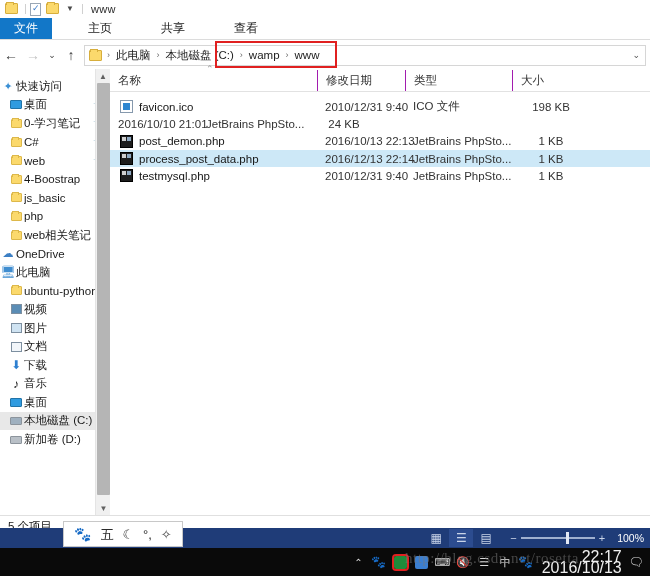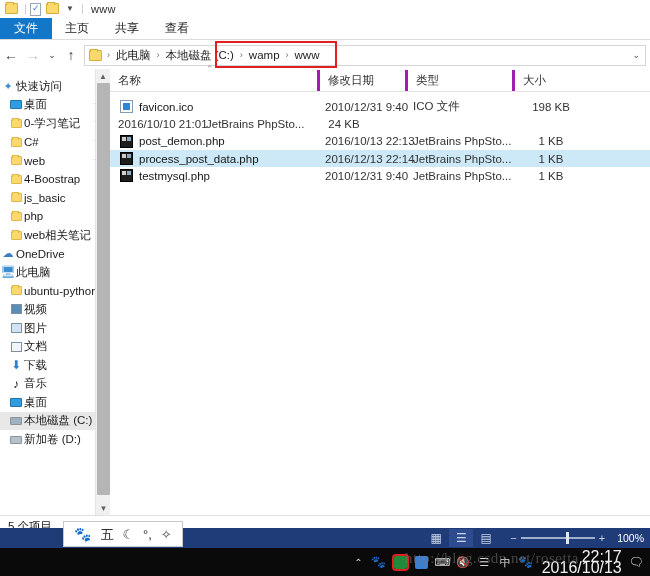--- a/index.html
+++ b/index.html
@@ -35,21 +35,21 @@
     content: "✓"; position: absolute; left: 1px; top: -2px;
     font-size: 9px; color: #3b7ac6; line-height: 13px;
   }
   .qat-chevron { font-size: 8px; color: #4a4a4a; margin: 0 4px; line-height: 1; }
   .title-text { font-size: 11px; color: #2b2b2b; margin-left: 4px; letter-spacing: .3px; }
 
   
   .ribbon {
     position: absolute; left: 0; top: 18px; width: 650px; height: 22px;
     background: #ffffff; border-bottom: 1px solid #dcdcdc;
-    display: flex; align-items: stretch;
+    display: flex; align-items: stretch; gap: 23px;
   }
   .tab {
     font-size: 12px; color: #1a1a1a; padding: 0 13px;
     display: flex; align-items: center; cursor: default; white-space: nowrap;
   }
   .tab.file { background: #1277c8; color: #ffffff; padding: 0 14px; }
 
   
   .addrzone {
     position: absolute; left: 0; top: 41px; width: 650px; height: 28px;
@@ -152,21 +152,21 @@
   .ns-arrow.bottom { position: absolute; bottom: 0; left: 0; width: 15px; }
 
   
   .filepane { flex: 1; height: 446px; position: relative; background: #fff; }
   .colhead {
     height: 23px; display: flex; align-items: flex-end;
     border-bottom: 1px solid #e2e2e2; position: relative;
   }
   .col {
     font-size: 11.5px; color: #333; height: 21px; display: flex; align-items: center;
-    padding-left: 8px; border-left: 3px solid #a21caf; white-space: nowrap;
+    padding-left: 8px; border-left: 1px solid #a21caf; white-space: nowrap;
   }
   .col:first-child { border-left: 0; }
   .col-name { width: 207px; position: relative; }
   .col-date { width: 88px; }
   .col-type { width: 107px; }
   .col-size { width: 88px; }
   .sort-caret {
     position: absolute; left: 96px; top: -6px; font-size: 9px; color: #9a9a9a;
   }
   .rows { padding-top: 6px; }

